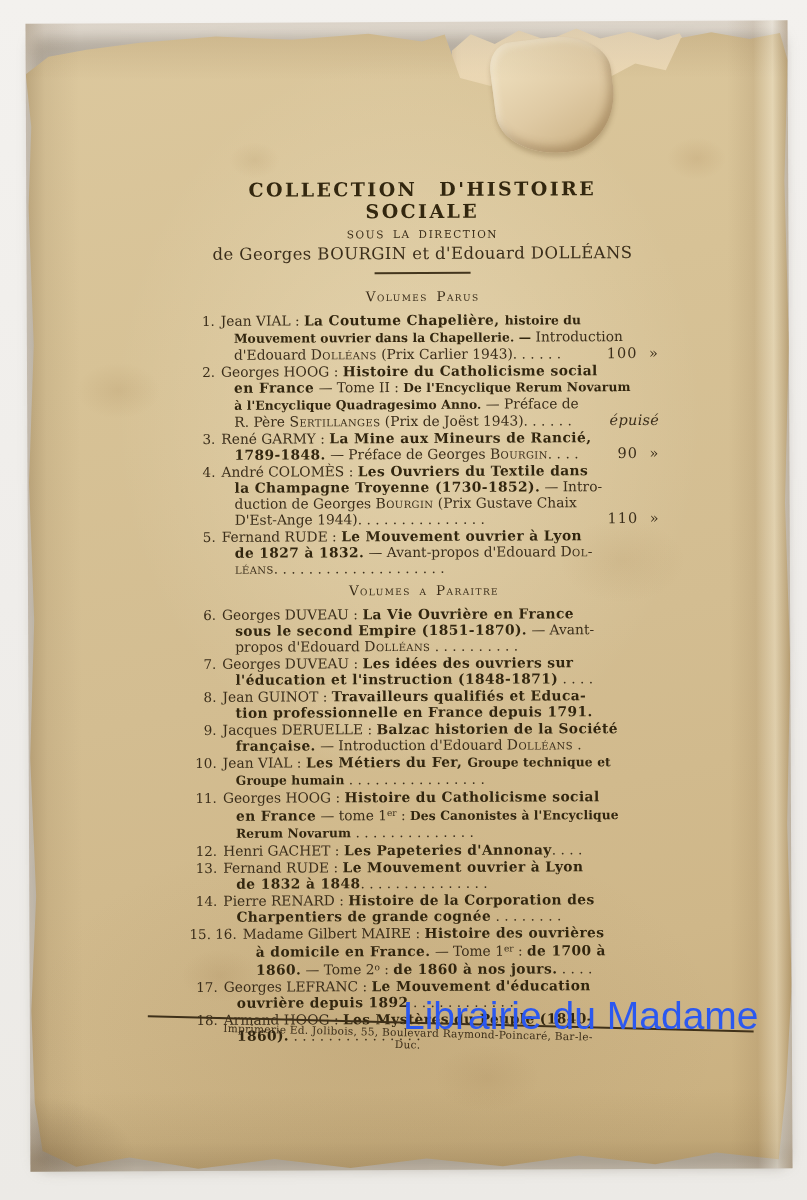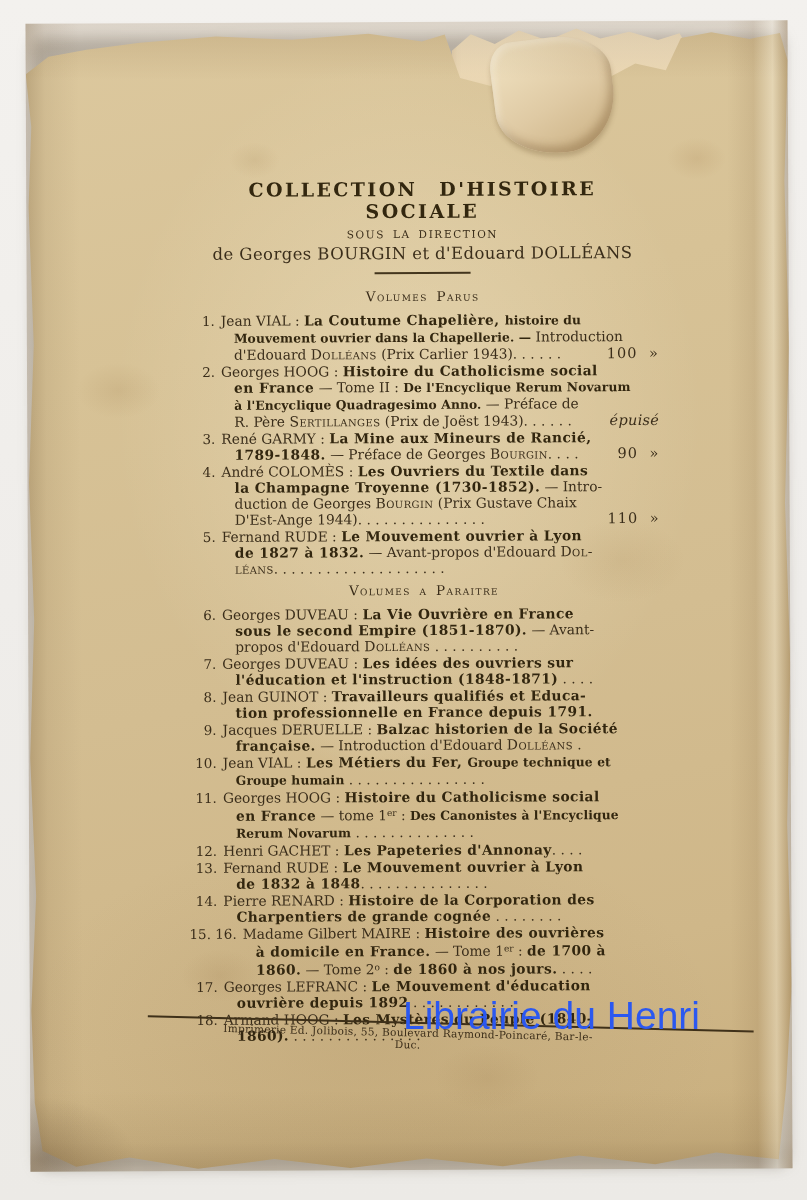--- a/index.html
+++ b/index.html
@@ -243,14 +243,14 @@
             </div>
           </div>
         </div>
     </div>
 
     <div class="footer-rule"></div>
     <div class="imprint">Imprimerie Ed. Jolibois, 55, Boulevard Raymond-Poincaré, Bar-le-Duc.</div>
     <div class="shade"></div>
   </div>
 
-  <div class="watermark">Librairie du Henri</div>
+  <div class="watermark">Librairie du Madame</div>
 </div>
 
 </body></html>

